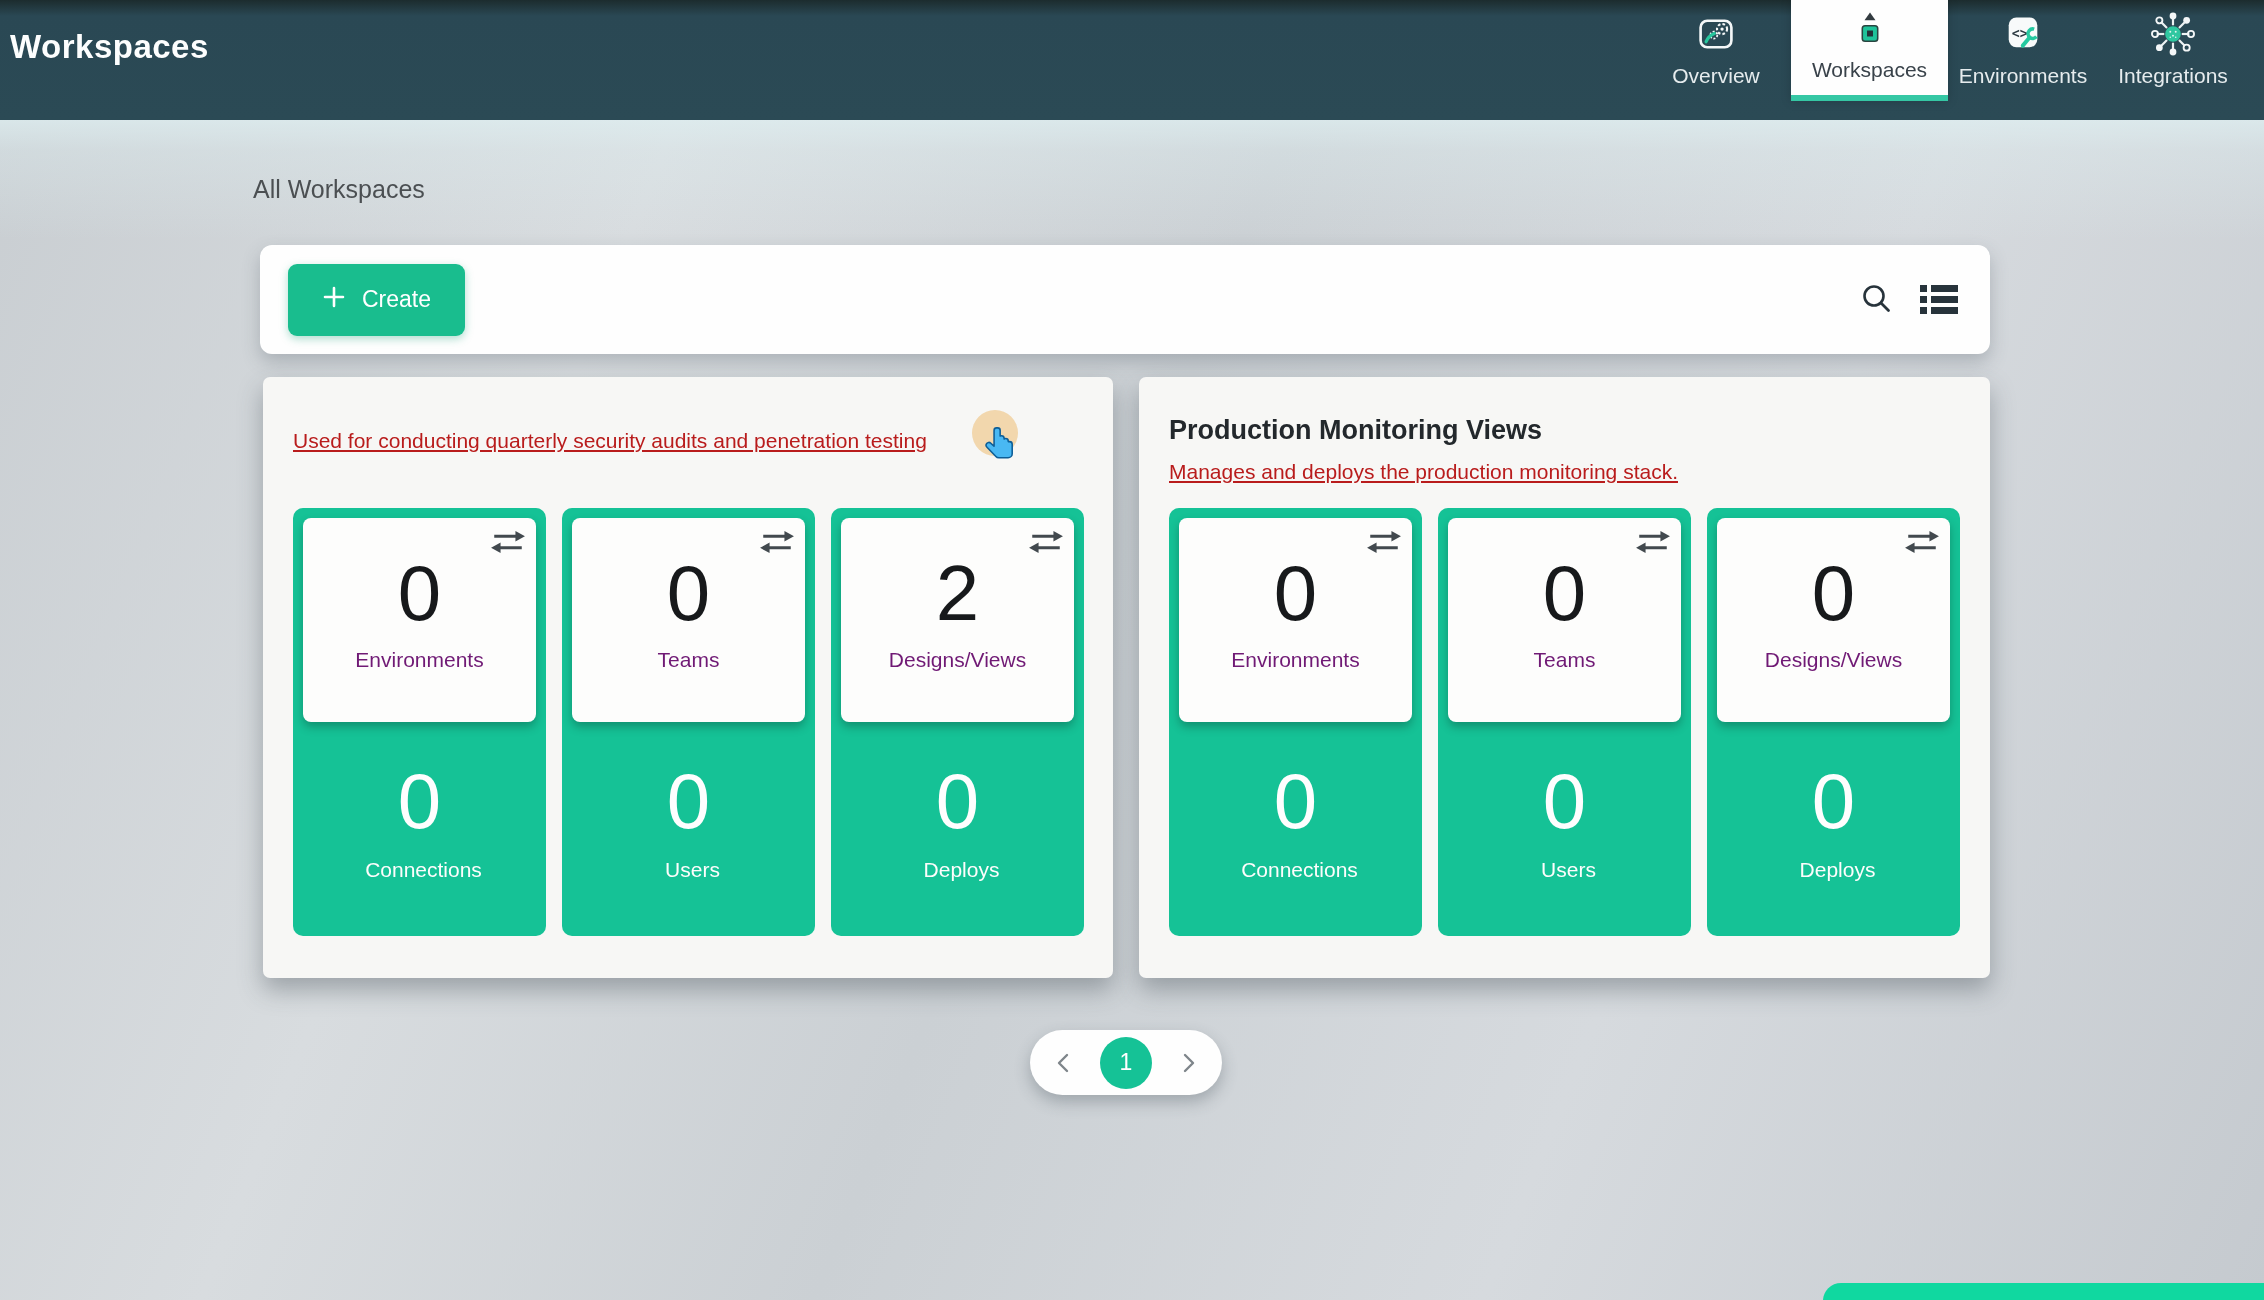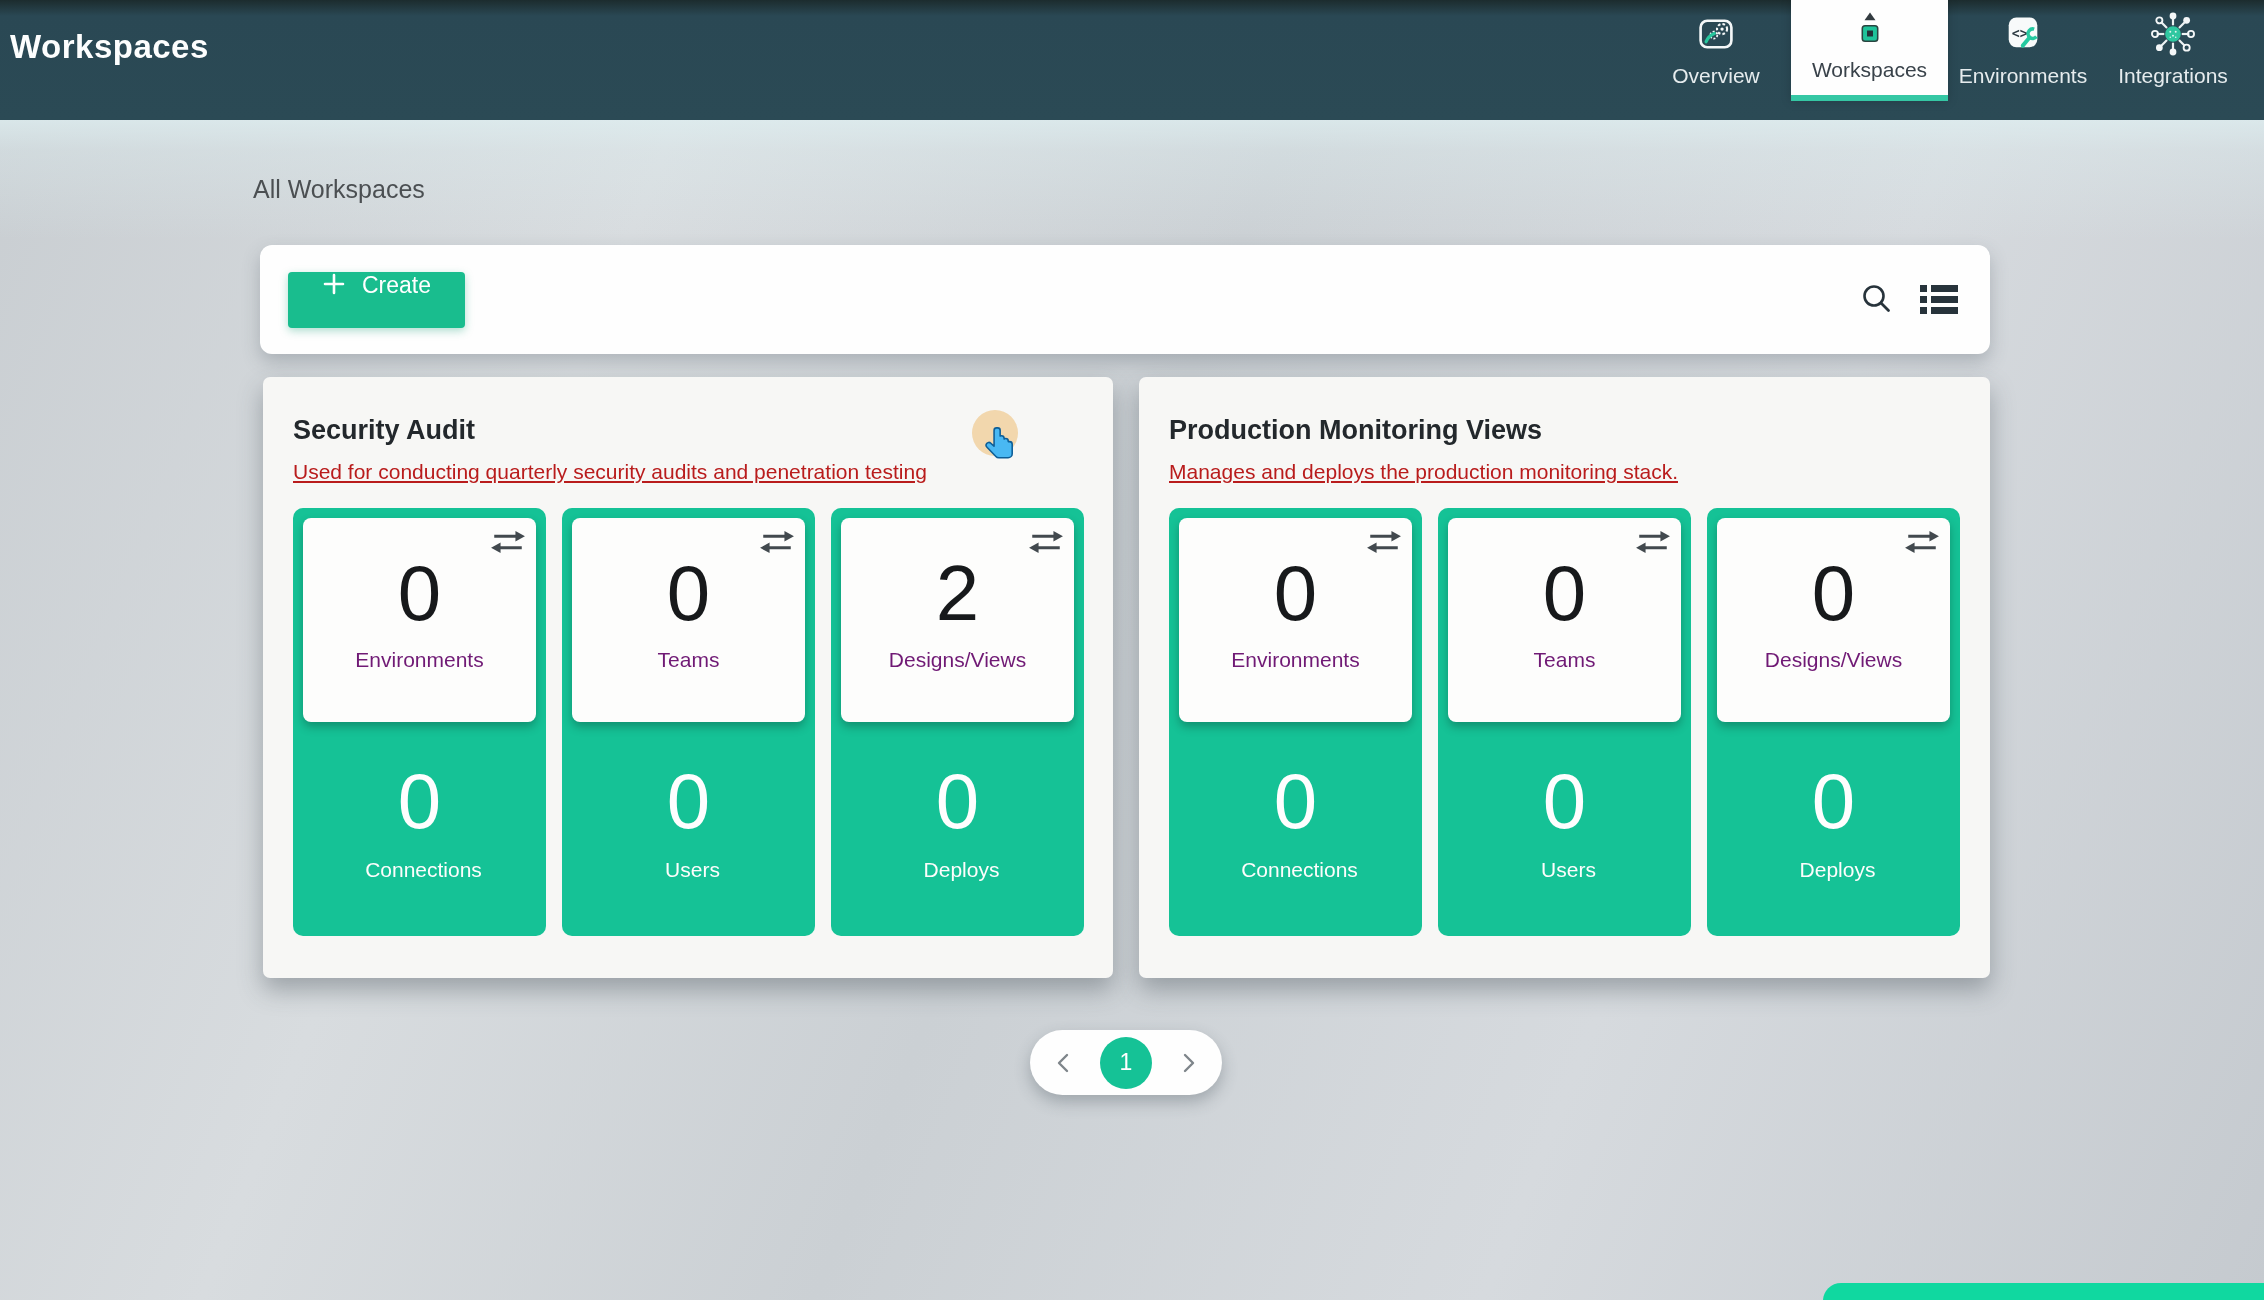--- a/index.html
+++ b/index.html
@@ -32,22 +32,22 @@
     box-shadow:0 0 10px rgba(0,0,0,.18);
   }
   
   .page-heading{position:absolute;left:253px;top:175px;font-size:25px;color:#4b4f52;}
   
   .toolbar{
     position:absolute;left:260px;top:245px;width:1730px;height:109px;background:#fefefe;border-radius:12px;
     box-shadow:0 8px 18px rgba(70,80,90,.28);display:flex;align-items:center;box-sizing:border-box;padding:0 28px;
   }
   .btn-create{
-    display:flex;align-items:flex-start;gap:16px;background:#19bd8e;border:none;border-radius:4px;
-    height:56px;padding:0 34px;color:#fff;font-size:23px;font-family:inherit;cursor:pointer;
+    display:flex;align-items:center;gap:16px;background:#19bd8e;border:none;border-radius:9px;
+    height:72px;padding:0 34px;color:#fff;font-size:23px;font-family:inherit;cursor:pointer;
     box-shadow:0 3px 8px rgba(25,160,120,.35);
   }
   .toolbar-spacer{flex:1;}
   .tool-icon{width:46px;height:46px;display:flex;align-items:center;justify-content:center;cursor:pointer;margin-left:16px;}
   
   .ws-card{
     position:absolute;top:377px;width:850px;height:601px;background:#f7f7f5;border-radius:7px;
     box-shadow:0 12px 24px rgba(60,70,80,.38);box-sizing:border-box;padding:38px 30px 0 30px;
   }
   .ws-title{margin:0;font-size:27px;font-weight:bold;color:#23282c;}
@@ -196,21 +196,20 @@
           <rect x="2" y="14" width="7" height="7"></rect>
             <rect x="13" y="14" width="27" height="7"></rect>
           <rect x="2" y="25" width="7" height="7"></rect>
             <rect x="13" y="25" width="27" height="7"></rect>
         </g>
       </svg>
     </span>
   </div>
 
   <section class="ws-card" style="left:263px">
-    <h2 class="ws-title">Security Audit</h2>
     <p class="ws-desc">Used for conducting quarterly security audits and penetration testing</p>
     <div class="tiles">
 
       <div class="tile">
         <div class="tile-top">
           <span class="swap">
             <svg width="36" height="28" viewBox="0 0 34 26">
               <path d="M4 7.5 H25" stroke="#42494e" stroke-width="2.8"></path>
                 <path d="M24 2.5 L33 7.5 L24 12.5 Z" fill="#42494e"></path>
               <path d="M30 18.5 H9" stroke="#42494e" stroke-width="2.8"></path>

